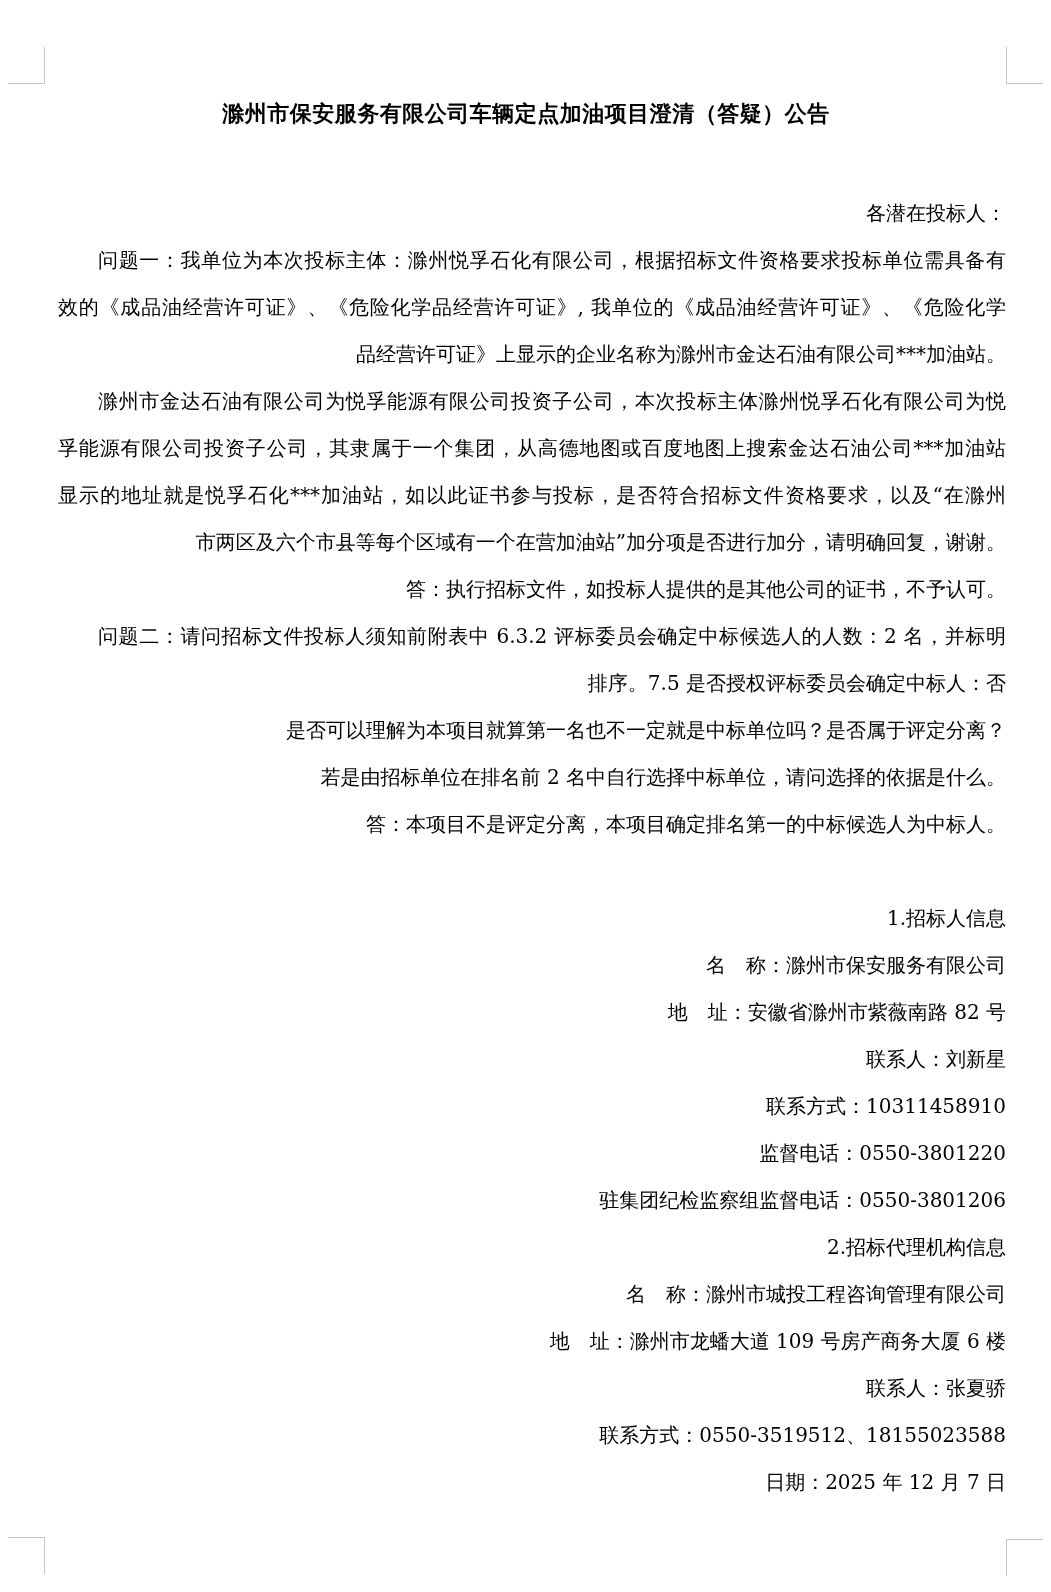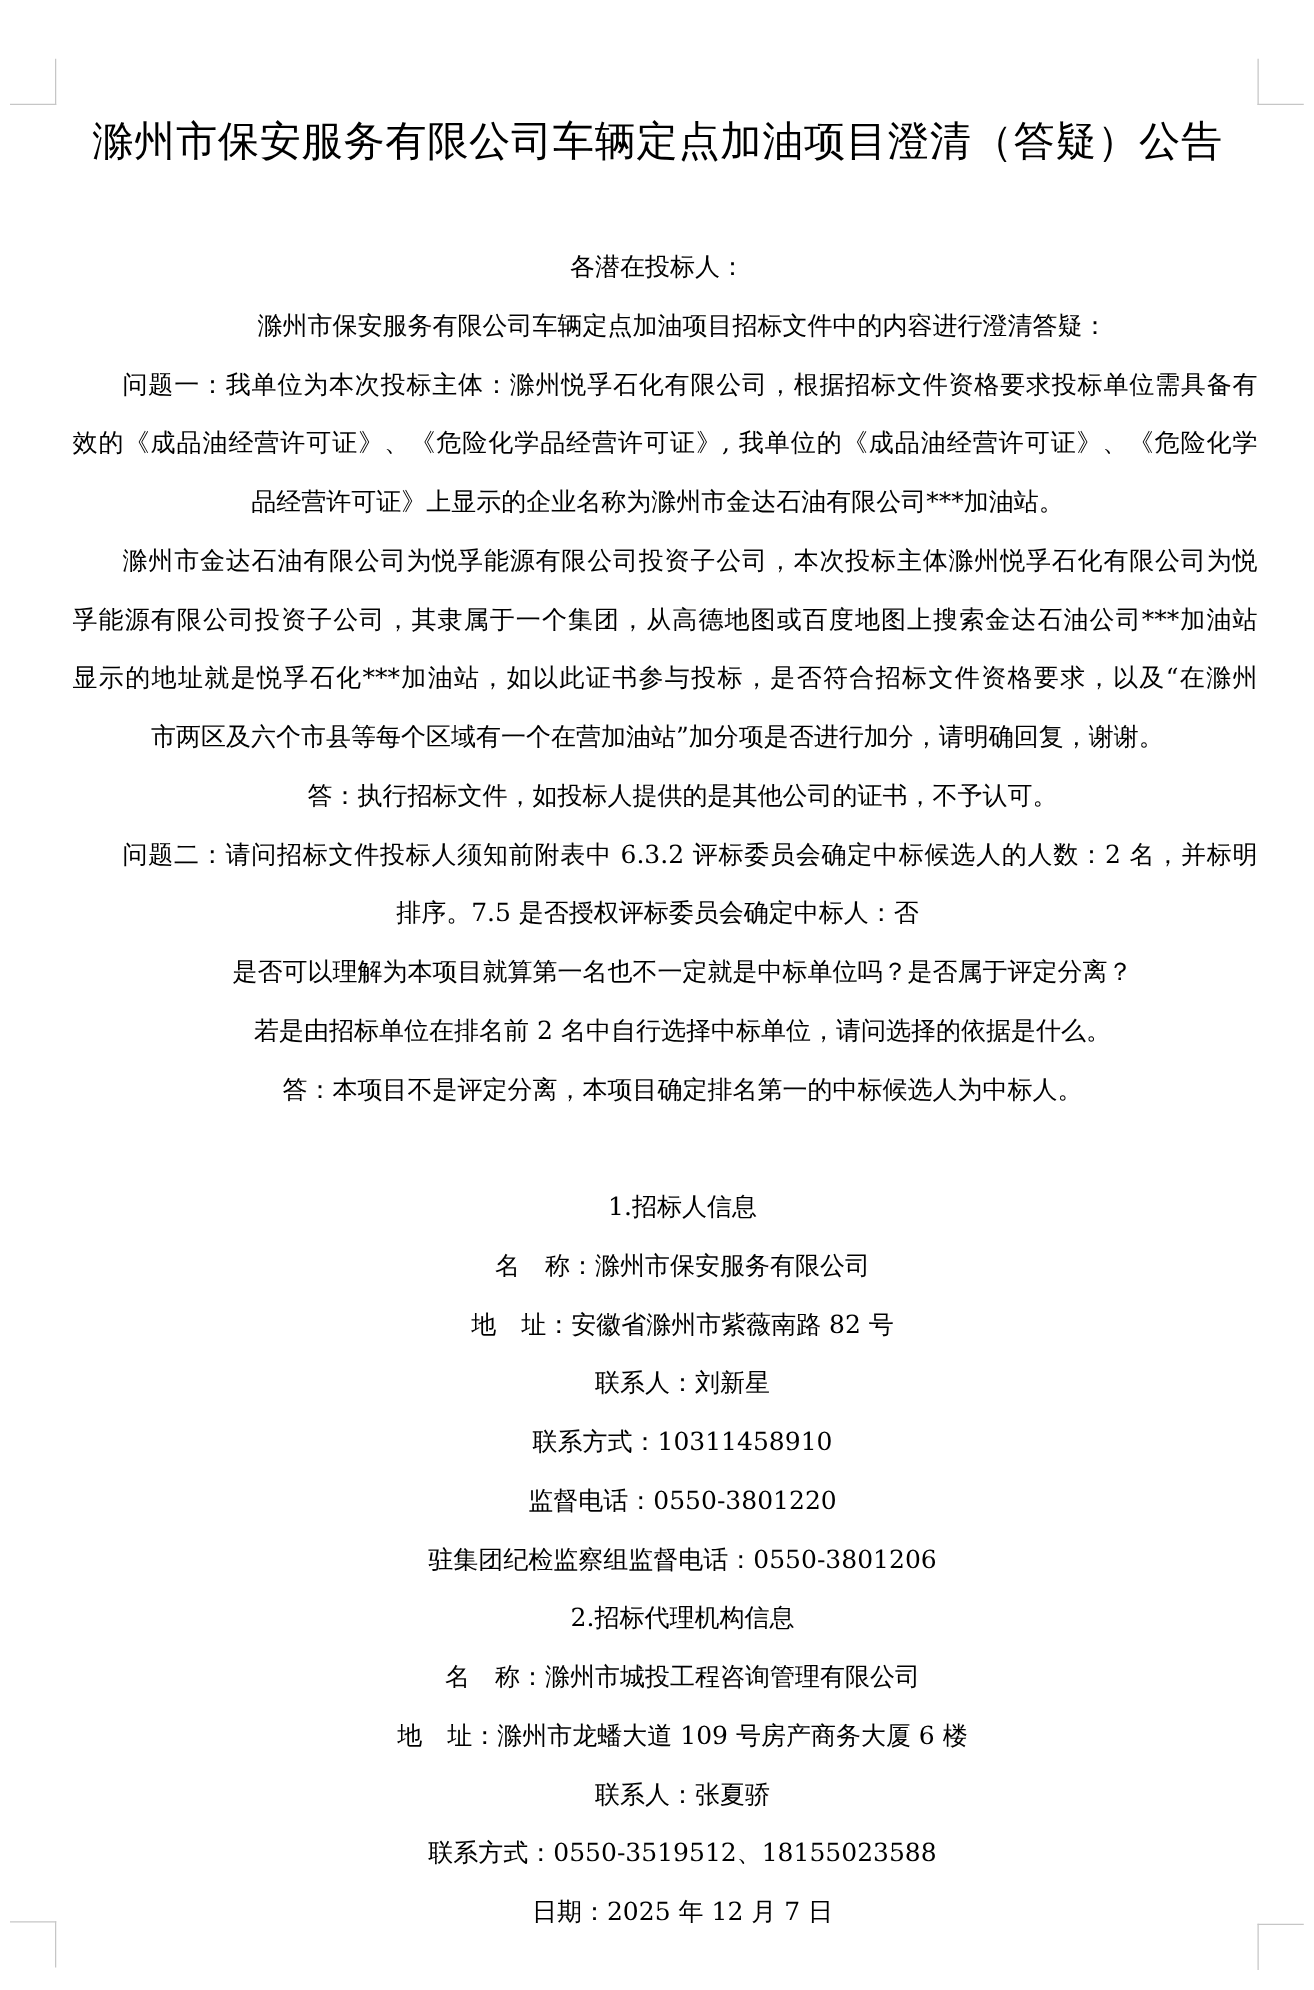--- a/index.html
+++ b/index.html
@@ -11,33 +11,33 @@
     font-family: "DejaVu Serif", "Liberation Serif", serif;
     color: #000000;
   }
   .content {
     position: absolute;
     left: 46px; top: 88px;
     width: 960px;
   }
   .doc-title {
     margin: 0 0 52px 0;
-    font-size: 33px;
-    font-weight: normal;
+    font-size: 22px;
+    font-weight: bold;
     line-height: 50px;
     text-align: center;
     letter-spacing: 0.5px;
     white-space: nowrap;
   }
   .line {
     font-size: 20px;
     line-height: 47px;
     height: 47px;
     overflow: hidden;
-    text-align: center;
+    text-align: right;
   }
   .line.indent { text-indent: 2em; }
   .line.fill {
     text-align: justify;
     text-align-last: justify;
     margin-left: 12px;
   }
   .line.blank { height: 47px; }
   .crop-mark {
     position: absolute;
@@ -53,21 +53,20 @@
 
 <div class="crop-mark tl"></div>
 <div class="crop-mark tr"></div>
 <div class="crop-mark bl"></div>
 <div class="crop-mark br"></div>
 
 <div class="content">
   <h1 class="doc-title">滁州市保安服务有限公司车辆定点加油项目澄清（答疑）公告</h1>
   <div>
       <div class="line">各潜在投标人：</div>
-      <div class="line indent">滁州市保安服务有限公司车辆定点加油项目招标文件中的内容进行澄清答疑：</div>
       <div class="line indent fill">问题一：我单位为本次投标主体：滁州悦孚石化有限公司，根据招标文件资格要求投标单位需具备有</div>
       <div class="line fill">效的《成品油经营许可证》、《危险化学品经营许可证》, 我单位的《成品油经营许可证》、《危险化学</div>
       <div class="line">品经营许可证》上显示的企业名称为滁州市金达石油有限公司***加油站。</div>
       <div class="line indent fill">滁州市金达石油有限公司为悦孚能源有限公司投资子公司，本次投标主体滁州悦孚石化有限公司为悦</div>
       <div class="line fill">孚能源有限公司投资子公司，其隶属于一个集团，从高德地图或百度地图上搜索金达石油公司***加油站</div>
       <div class="line fill">显示的地址就是悦孚石化***加油站，如以此证书参与投标，是否符合招标文件资格要求，以及“在滁州</div>
       <div class="line">市两区及六个市县等每个区域有一个在营加油站”加分项是否进行加分，请明确回复，谢谢。</div>
       <div class="line indent">答：执行招标文件，如投标人提供的是其他公司的证书，不予认可。</div>
       <div class="line indent fill">问题二：请问招标文件投标人须知前附表中 6.3.2 评标委员会确定中标候选人的人数：2 名，并标明</div>
       <div class="line">排序。7.5 是否授权评标委员会确定中标人：否</div>

